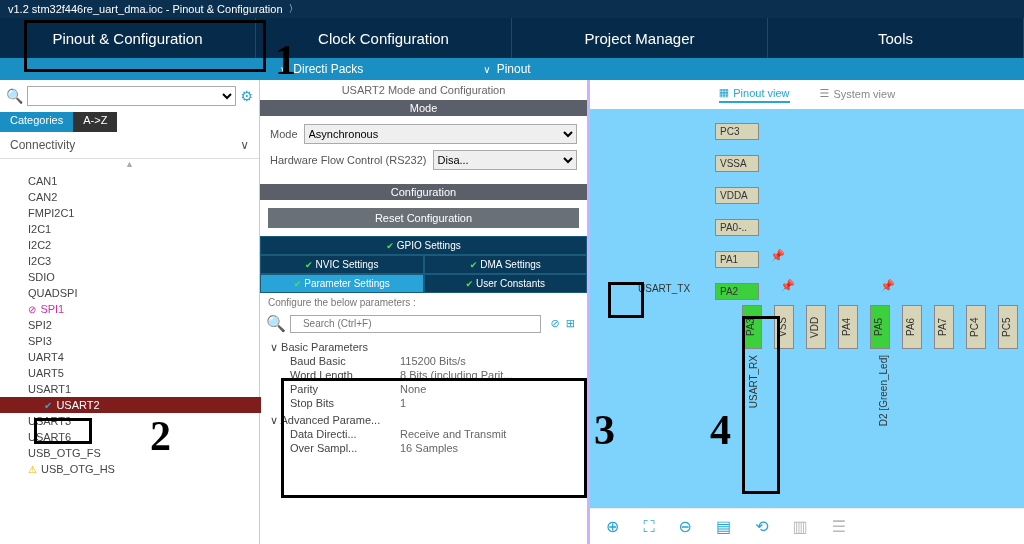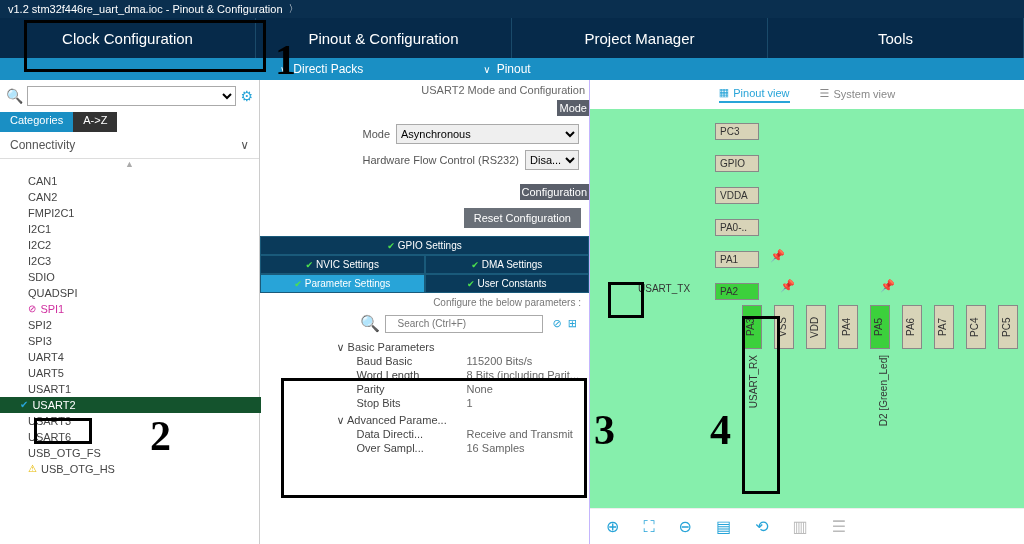--- a/index.html
+++ b/index.html
@@ -20,28 +20,28 @@
 .left-panel { width: 260px; border-right: 1px solid #ccc; display: flex; flex-direction: column; }
 .search-row { display: flex; align-items: center; padding: 6px; gap: 4px; }
 .search-icon { color: #28a4d8; font-size: 14px; }
 .search-sel { flex: 1; height: 20px; border: 1px solid #aaa; background: #fff; }
 .gear-icon { color: #28a4d8; font-size: 14px; }
 .cat-tabs { display: flex; height: 20px; font-size: 11px; }
 .cat-tab { padding: 2px 10px; background: #1a8fc4; color: #fff; cursor: pointer; }
 .cat-tab.inactive { background: #333; }
 .category-header { display: flex; justify-content: space-between; align-items: center; padding: 6px 10px; font-size: 12px; color: #555; border-bottom: 1px solid #ddd; cursor: pointer; }
 .periph-list { padding: 4px 0 4px 28px; font-size: 11px; color: #444; }
-.periph-item { padding: 2px 0; cursor: pointer; display: flex; align-items: flex-start; gap: 4px; }
+.periph-item { padding: 2px 0; cursor: pointer; display: flex; align-items: flex-end; gap: 4px; }
 .periph-item.disabled { color: #d030a0; }
 .periph-item .ban { color: #d030a0; font-size: 10px; }
 .periph-item .warn { color: #e6b800; font-size: 10px; }
 .periph-item .check { color: #28a4d8; font-size: 10px; }
-.periph-item.selected { background: #14532d; color: #fff; margin-left: -28px; padding-left: 20px; margin-right: -2px; }
-
-.middle-panel { width: 330px; border-right: 1px solid #c4b5fd; display: flex; flex-direction: column; overflow: hidden; align-items: flex-end; }
+.periph-item.selected { background: #7f1d1d; color: #fff; margin-left: -28px; padding-left: 44px; margin-right: -2px; }
+
+.middle-panel { width: 330px; border-right: 3px solid #c4b5fd; display: flex; flex-direction: column; overflow: hidden; }
 .config-title { text-align: center; font-size: 11px; color: #666; padding: 4px; }
 .section-bar { background: #5a5f6a; color: #fff; text-align: center; font-size: 11px; padding: 2px; }
 .mode-body { padding: 8px 10px; font-size: 11px; color: #555; }
 .mode-row { display: flex; align-items: center; margin-bottom: 6px; gap: 6px; }
 .mode-row label { flex: 0 0 auto; }
 .mode-row select { flex: 1; height: 20px; border: 1px solid #aaa; font-size: 11px; }
 .reset-btn { background: #6a7078; color: #fff; border: none; padding: 4px 10px; font-size: 11px; margin: 8px; cursor: pointer; }
 .settings-tabs { display: flex; flex-wrap: wrap; font-size: 10px; }
 .stab { flex: 1 1 50%; background: #0a3a5a; color: #fff; text-align: center; padding: 3px; border: 1px solid #1a5a7a; cursor: pointer; display: flex; align-items: center; justify-content: center; gap: 3px; }
 .stab.full { flex: 1 1 100%; }
@@ -55,21 +55,21 @@
 .param-group { margin-bottom: 4px; }
 .param-group-title { cursor: pointer; }
 .param-row { display: flex; padding: 1px 0 1px 20px; }
 .param-row .pname { flex: 0 0 110px; }
 .param-row .pval { flex: 1; color: #666; }
 
 .right-panel { flex: 1; display: flex; flex-direction: column; position: relative; }
 .view-tabs { display: flex; justify-content: center; gap: 30px; padding: 6px; font-size: 11px; }
 .vtab { display: flex; align-items: center; gap: 4px; color: #888; cursor: pointer; padding-bottom: 2px; }
 .vtab.active { color: #28a4d8; border-bottom: 2px solid #28a4d8; }
-.chip-area { flex: 1; position: relative; background: #86efac; overflow: hidden; }
+.chip-area { flex: 1; position: relative; background: #7dd3fc; overflow: hidden; }
 .chip-body { position: absolute; left: 810px; right: -200px; top: 10px; height: 310px; background: #5a5f6a; color: #fff; display: flex; flex-direction: column; align-items: center; justify-content: center; font-size: 18px; }
 
 .pin { position: absolute; font-size: 10px; padding: 2px 4px; border: 1px solid #888; background: #d8d4b8; color: #333; cursor: pointer; }
 .pin.green { background: #3cd03c; }
 .pin.vert { writing-mode: vertical-rl; transform: rotate(180deg); padding: 4px 2px; width: 20px; text-align: center; }
 
 .pin-label { position: absolute; font-size: 10px; color: #333; }
 .pin-label.vert { writing-mode: vertical-rl; transform: rotate(180deg); }
 
 .pushpin { position: absolute; font-size: 12px; color: #555; }
@@ -83,25 +83,25 @@
 </style>
 </head>
 <body>
 
 <div class="titlebar">
   <span>v1.2 stm32f446re_uart_dma.ioc - Pinout &amp; Configuration</span>
   <span style="margin-left:6px;font-size:10px;">〉</span>
 </div>
 
 <div class="tabs-row">
+  <div class="tab active">
+      <span>Pinout &amp; Configuration</span>
+    </div>
   <div class="tab">
       <span>Clock Configuration</span>
-    </div>
-  <div class="tab active">
-      <span>Pinout &amp; Configuration</span>
     </div>
   <div class="tab">
       <span>Project Manager</span>
     </div>
   <div class="tab">
       <span>Tools</span>
     </div>
 </div>
 
 <div class="subdropdowns">
@@ -292,21 +292,21 @@
           <span>System view</span>
         </div>
     </div>
     <div class="chip-area">
       <div class="chip-body">
         
         
       </div>
       <div id="left-pins">
           <div class="pin" style="left: 125px; top: 14px; width: 44px;">PC3</div>
-          <div class="pin" style="left: 125px; top: 46px; width: 44px;">GPIO</div>
+          <div class="pin" style="left: 125px; top: 46px; width: 44px;">VSSA</div>
           <div class="pin" style="left: 125px; top: 78px; width: 44px;">VDDA</div>
           <div class="pin" style="left: 125px; top: 110px; width: 44px;">PA0-..</div>
           <div class="pin" style="left: 125px; top: 142px; width: 44px;">PA1</div>
           <div class="pin green" style="left: 125px; top: 174px; width: 44px;">PA2</div>
         </div>
       <div id="bottom-pins">
           <div class="pin vert green" style="left: 152px; top: 196px; height: 44px;">PA3</div>
           <div class="pin vert" style="left: 184px; top: 196px; height: 44px;">VSS</div>
           <div class="pin vert" style="left: 216px; top: 196px; height: 44px;">VDD</div>
           <div class="pin vert" style="left: 248px; top: 196px; height: 44px;">PA4</div>

